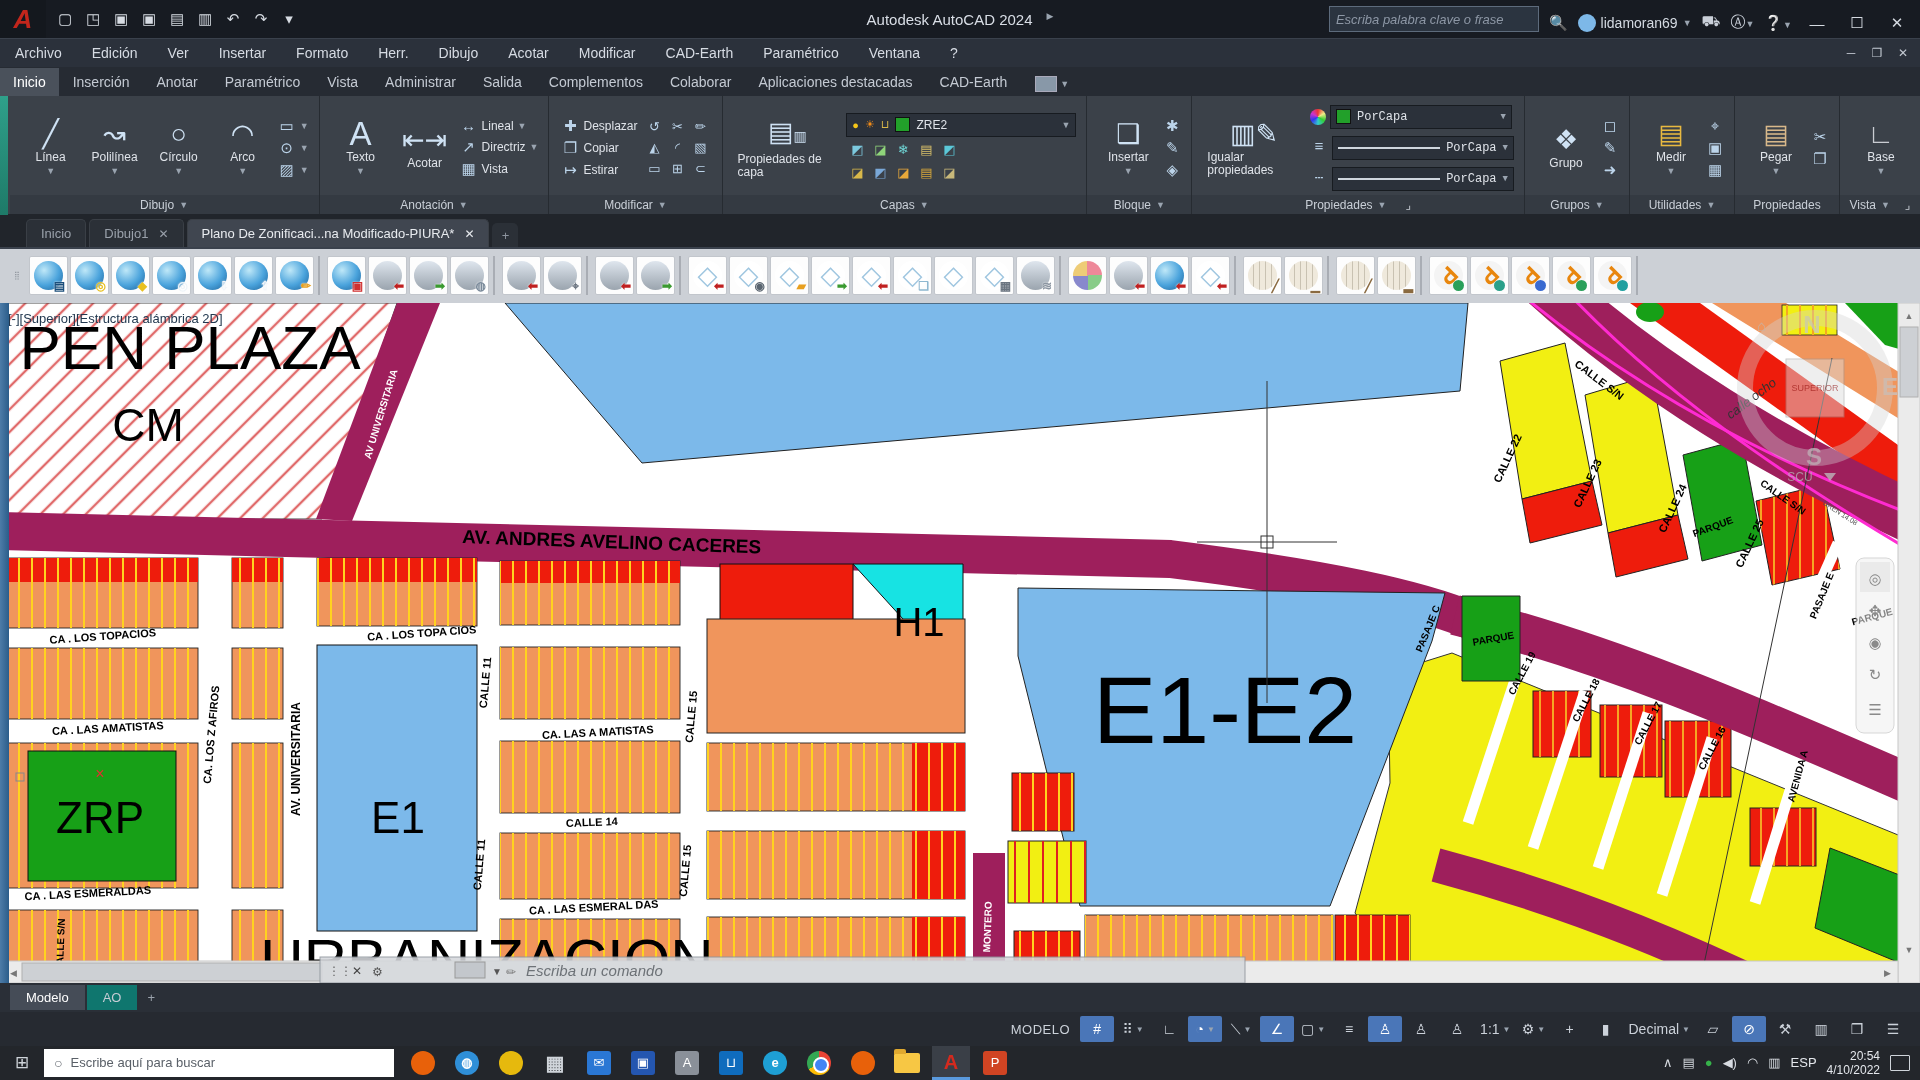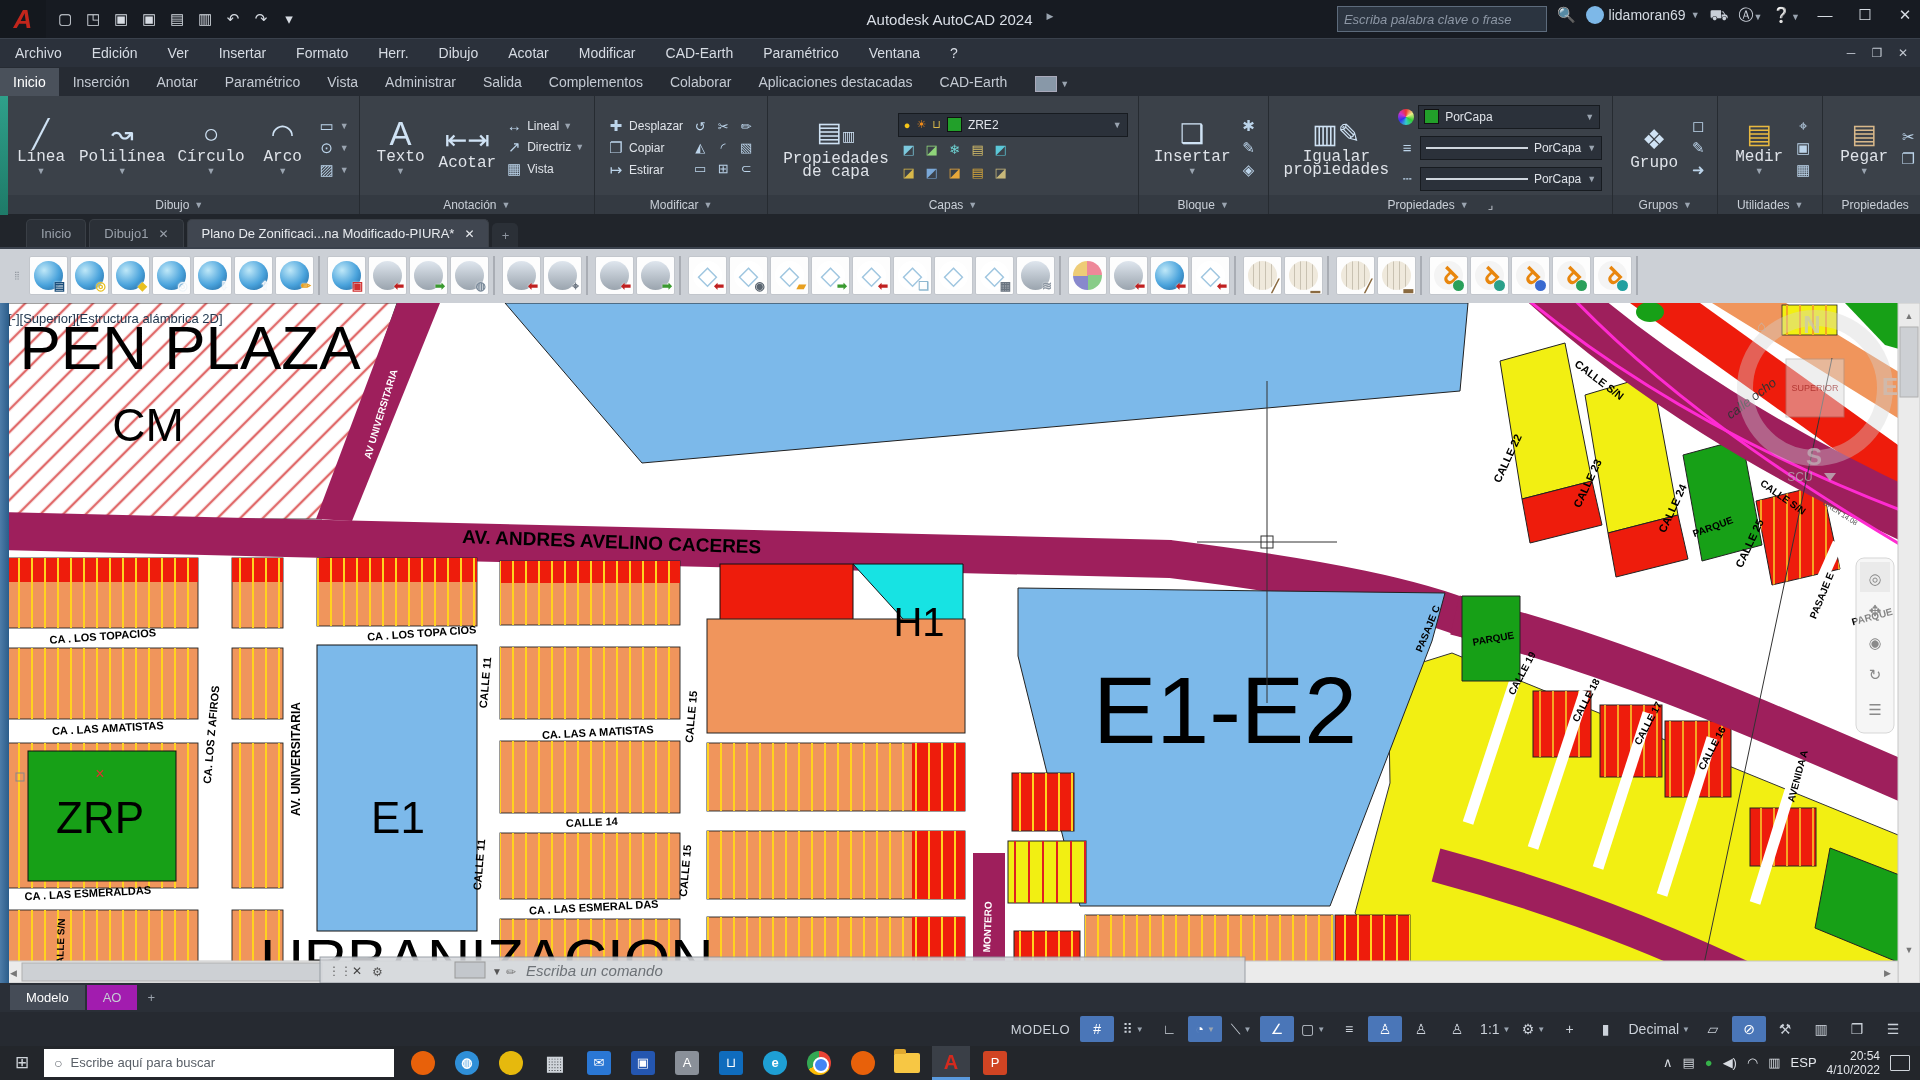--- a/index.html
+++ b/index.html
@@ -5,21 +5,21 @@
   html,body{margin:0;padding:0;background:#000;}
   body{width:1920px;height:1080px;overflow:hidden;font-family:"Liberation Sans",sans-serif;-webkit-font-smoothing:antialiased;}
   .col{display:flex;flex-direction:column;width:1920px;height:1080px;}
 
   
   .titlebar{height:38px;background:#171b22;display:flex;align-items:center;color:#cdd3dc;font-size:15px;position:relative;}
   .acad-logo{width:46px;height:38px;display:flex;align-items:center;justify-content:center;font-weight:bold;font-style:italic;font-size:26px;color:#c2261c;background:#14181e;}
   .qat{display:flex;align-items:center;gap:2px;margin-left:6px;}
   .qat span{width:26px;height:26px;display:flex;align-items:center;justify-content:center;color:#d6dbe2;font-size:15px;border-radius:2px;}
   .ttl{position:absolute;left:50%;transform:translateX(-50%);white-space:nowrap;display:flex;gap:14px;font-size:15px;color:#d9dee6;}
-  .tb-right{margin-left:auto;display:flex;align-items:flex-start;gap:10px;}
+  .tb-right{margin-left:auto;display:flex;align-items:flex-end;gap:10px;padding-right:8px;}
   .tb-search{width:196px;height:24px;background:#2b3440;border:1px solid #5d6b7c;display:flex;align-items:center;padding:0 6px;color:#8d97a5;font-style:italic;font-size:13px;}
   .tb-ic{color:#c9cfd8;font-size:15px;}
   .tb-user{display:flex;align-items:center;gap:5px;font-size:14px;color:#d4dae2;}
   .avatar{width:18px;height:18px;border-radius:50%;background:#7db8e8;position:relative;}
   .winbtn{width:30px;text-align:center;font-size:15px;color:#d6dbe2;}
   .caret{font-size:9px;color:#9aa4b0;}
 
   
   .menubar{height:28px;background:#2b313b;display:flex;align-items:center;color:#d6dbe3;font-size:14px;border-top:1px solid #3a414c;}
   .menubar .mi{padding:0 15px;height:100%;display:flex;align-items:center;}
@@ -34,21 +34,21 @@
   .rtab-extra .sw{width:20px;height:14px;background:#8898a8;border:1px solid #aab;}
 
   
   .ribbon{height:119px;background:#3b4149;display:flex;position:relative;color:#dfe3e9;}
   .edge-teal{position:absolute;left:0;top:0;width:8px;height:119px;background:linear-gradient(#2fa08a,#1e7a68);}
   .panel{display:flex;flex-direction:column;border-right:1px solid #262b31;padding-left:8px;}
   .panel .content{flex:1;display:flex;align-items:center;gap:6px;padding:4px 10px 0 4px;}
   .panel .plabel{height:19px;display:flex;align-items:center;justify-content:center;gap:5px;font-size:12px;color:#c9cfd7;background:#343a42;margin:0 0 0 -8px;padding:0 8px;}
   .bigbtn{display:flex;flex-direction:column;align-items:center;justify-content:flex-start;min-width:52px;gap:2px;padding:2px 3px;}
   .bigbtn .ic{font-size:27px;line-height:30px;color:#cfe2f4;}
-  .bigbtn .bl{font-size:16px;text-align:center;line-height:13px;font-family:Liberation Mono, monospace;}
+  .bigbtn .bl{font-size:12px;text-align:left;line-height:13px;}
   .smallcol{display:flex;flex-direction:column;gap:4px;}
   .smallrow{display:flex;align-items:center;gap:4px;font-size:12px;}
   .sic{font-size:15px;color:#bcd4ea;width:18px;text-align:center;}
   .dd{width:170px;height:22px;background:#2b313a;border:1px solid #171b20;display:flex;align-items:center;gap:6px;padding:0 5px;font-size:12px;}
   .dd .sw{width:13px;height:13px;background:#22a02a;border:1px solid #111;}
   .dd .line{flex:1;border-top:2px solid #cfd6de;}
   .dd .ddc{margin-left:auto;font-size:9px;color:#9aa4b0;}
   .lgrid{display:grid;grid-template-columns:repeat(5,22px);grid-auto-rows:20px;gap:1px;}
   .lgrid span{display:flex;align-items:center;justify-content:center;font-size:13px;}
   .colorwheel{width:16px;height:16px;border-radius:50%;background:conic-gradient(#e33,#ee8,#3c3,#3cc,#33e,#c3c,#e33);}
@@ -76,21 +76,21 @@
   .ov{position:absolute;right:2px;bottom:1px;font-size:12px;font-weight:bold;text-shadow:0 0 2px #fff;}
   .badge{position:absolute;right:3px;bottom:3px;width:11px;height:11px;border-radius:50%;display:flex;align-items:center;justify-content:center;font-size:8px;color:#fff;transform:rotate(0deg);}
 
   
   .canvas{height:680px;position:relative;background:#fff;}
   .palette-strip{position:absolute;left:0;top:0;width:9px;height:680px;background:linear-gradient(90deg,#4d7ca8,#2b5d8a);z-index:5;}
   svg text{font-family:"Liberation Sans",sans-serif;}
 
   
   .mtabs{height:30px;background:#2a2f37;display:flex;align-items:center;padding-left:10px;gap:2px;color:#c6ccd4;font-size:13px;}
-  .mtab{padding:5px 16px;background:#a21caf;}
+  .mtab{padding:5px 16px;background:#0f766e;}
   .mtab.active{background:#454c57;color:#fff;}
   .mtab-add{padding:2px 8px;color:#9aa2ac;}
 
   
   .statusbar{height:34px;background:#262a31;display:flex;align-items:center;justify-content:flex-end;gap:2px;padding-right:10px;color:#ccd2da;font-size:13px;}
   .sbi{min-width:26px;height:26px;display:flex;align-items:center;justify-content:center;gap:3px;padding:0 4px;border-radius:2px;font-size:14px;}
   .sbi.active{background:#4a76b8;color:#fff;}
   .sbi .caret{font-size:8px;}
   .sb-label{margin-right:8px;font-size:13px;letter-spacing:.5px;}
 
@@ -370,21 +370,21 @@
           <span class="caret">▼</span>
         </div>
     </div>
 
     <div class="panel">
       <div class="content">
         <div class="bigbtn" style="min-width:70px;">
             <span class="ic">▥✎</span>
             <span class="bl">Igualar propiedades</span>
           </div>
-        <div class="smallcol" style="gap:7px;">
+        <div class="smallcol" style="gap:7px;font-family:Liberation Mono, monospace;">
           <div class="smallrow">
               <span class="colorwheel"></span>
               <div class="dd">
                 <span class="sw"></span>
                 <span>PorCapa</span>
                 <span class="ddc">▼</span>
               </div>
             </div>
           <div class="smallrow">
               <span class="sic">≡</span>

